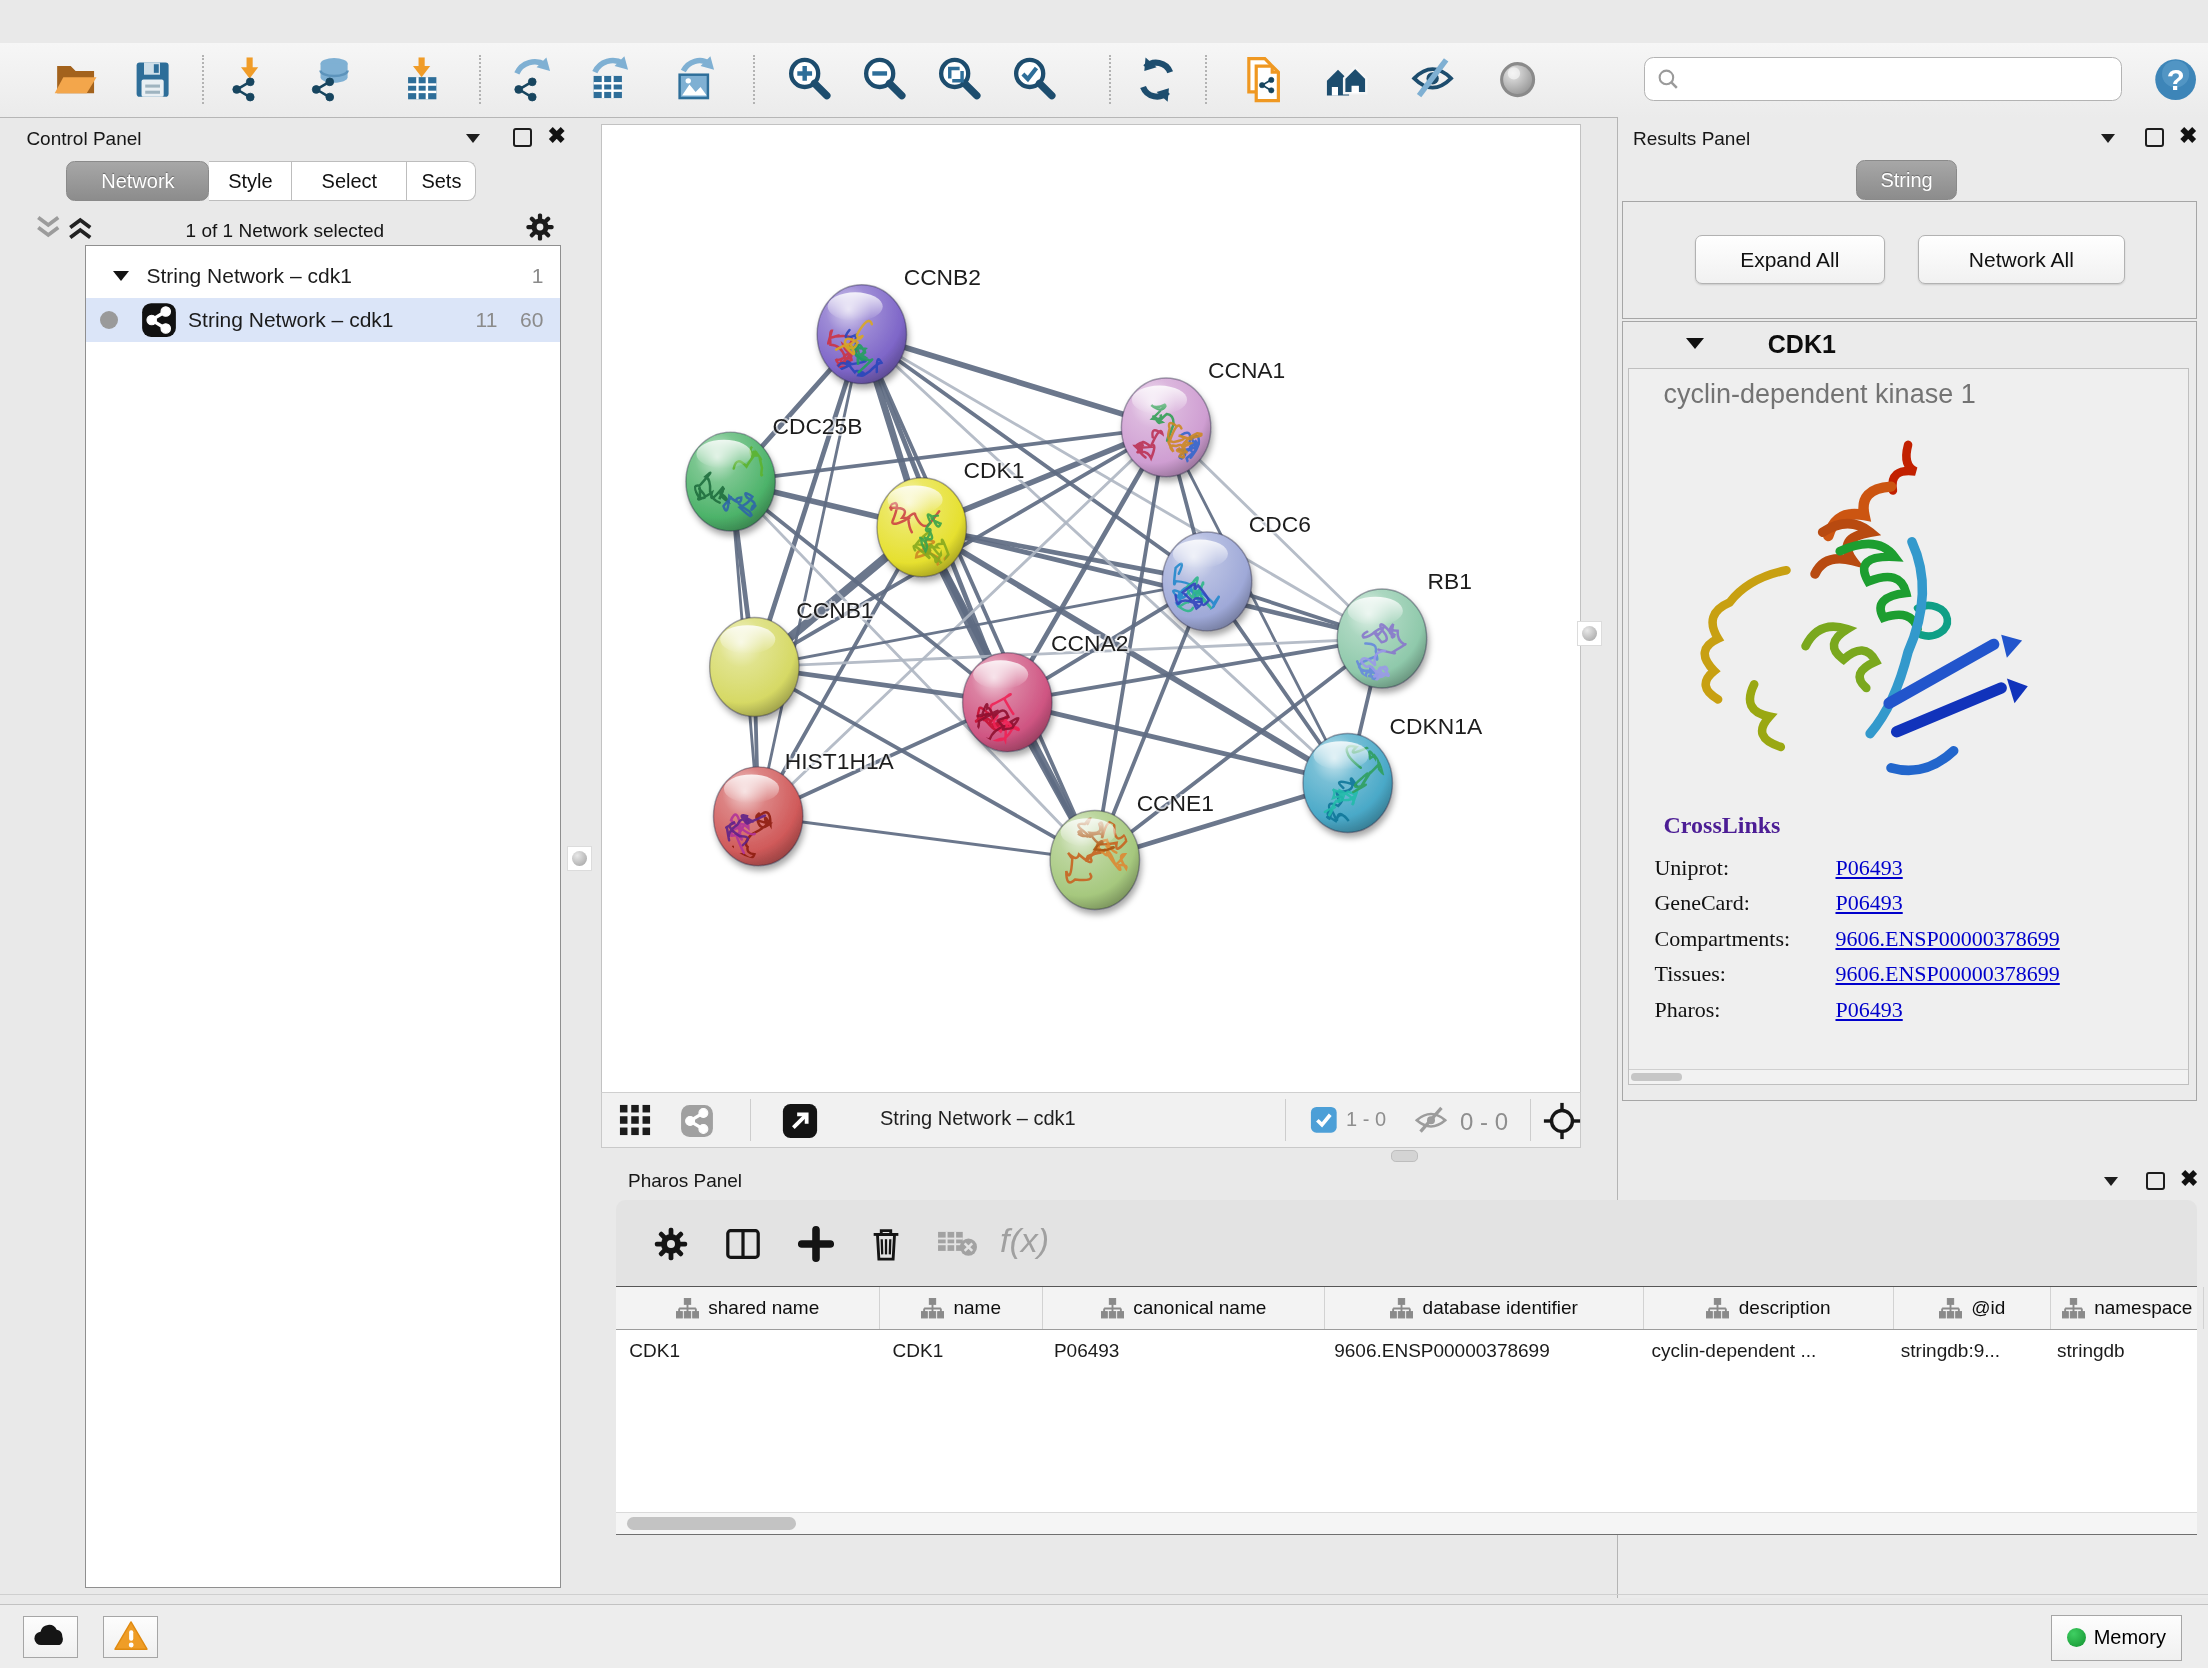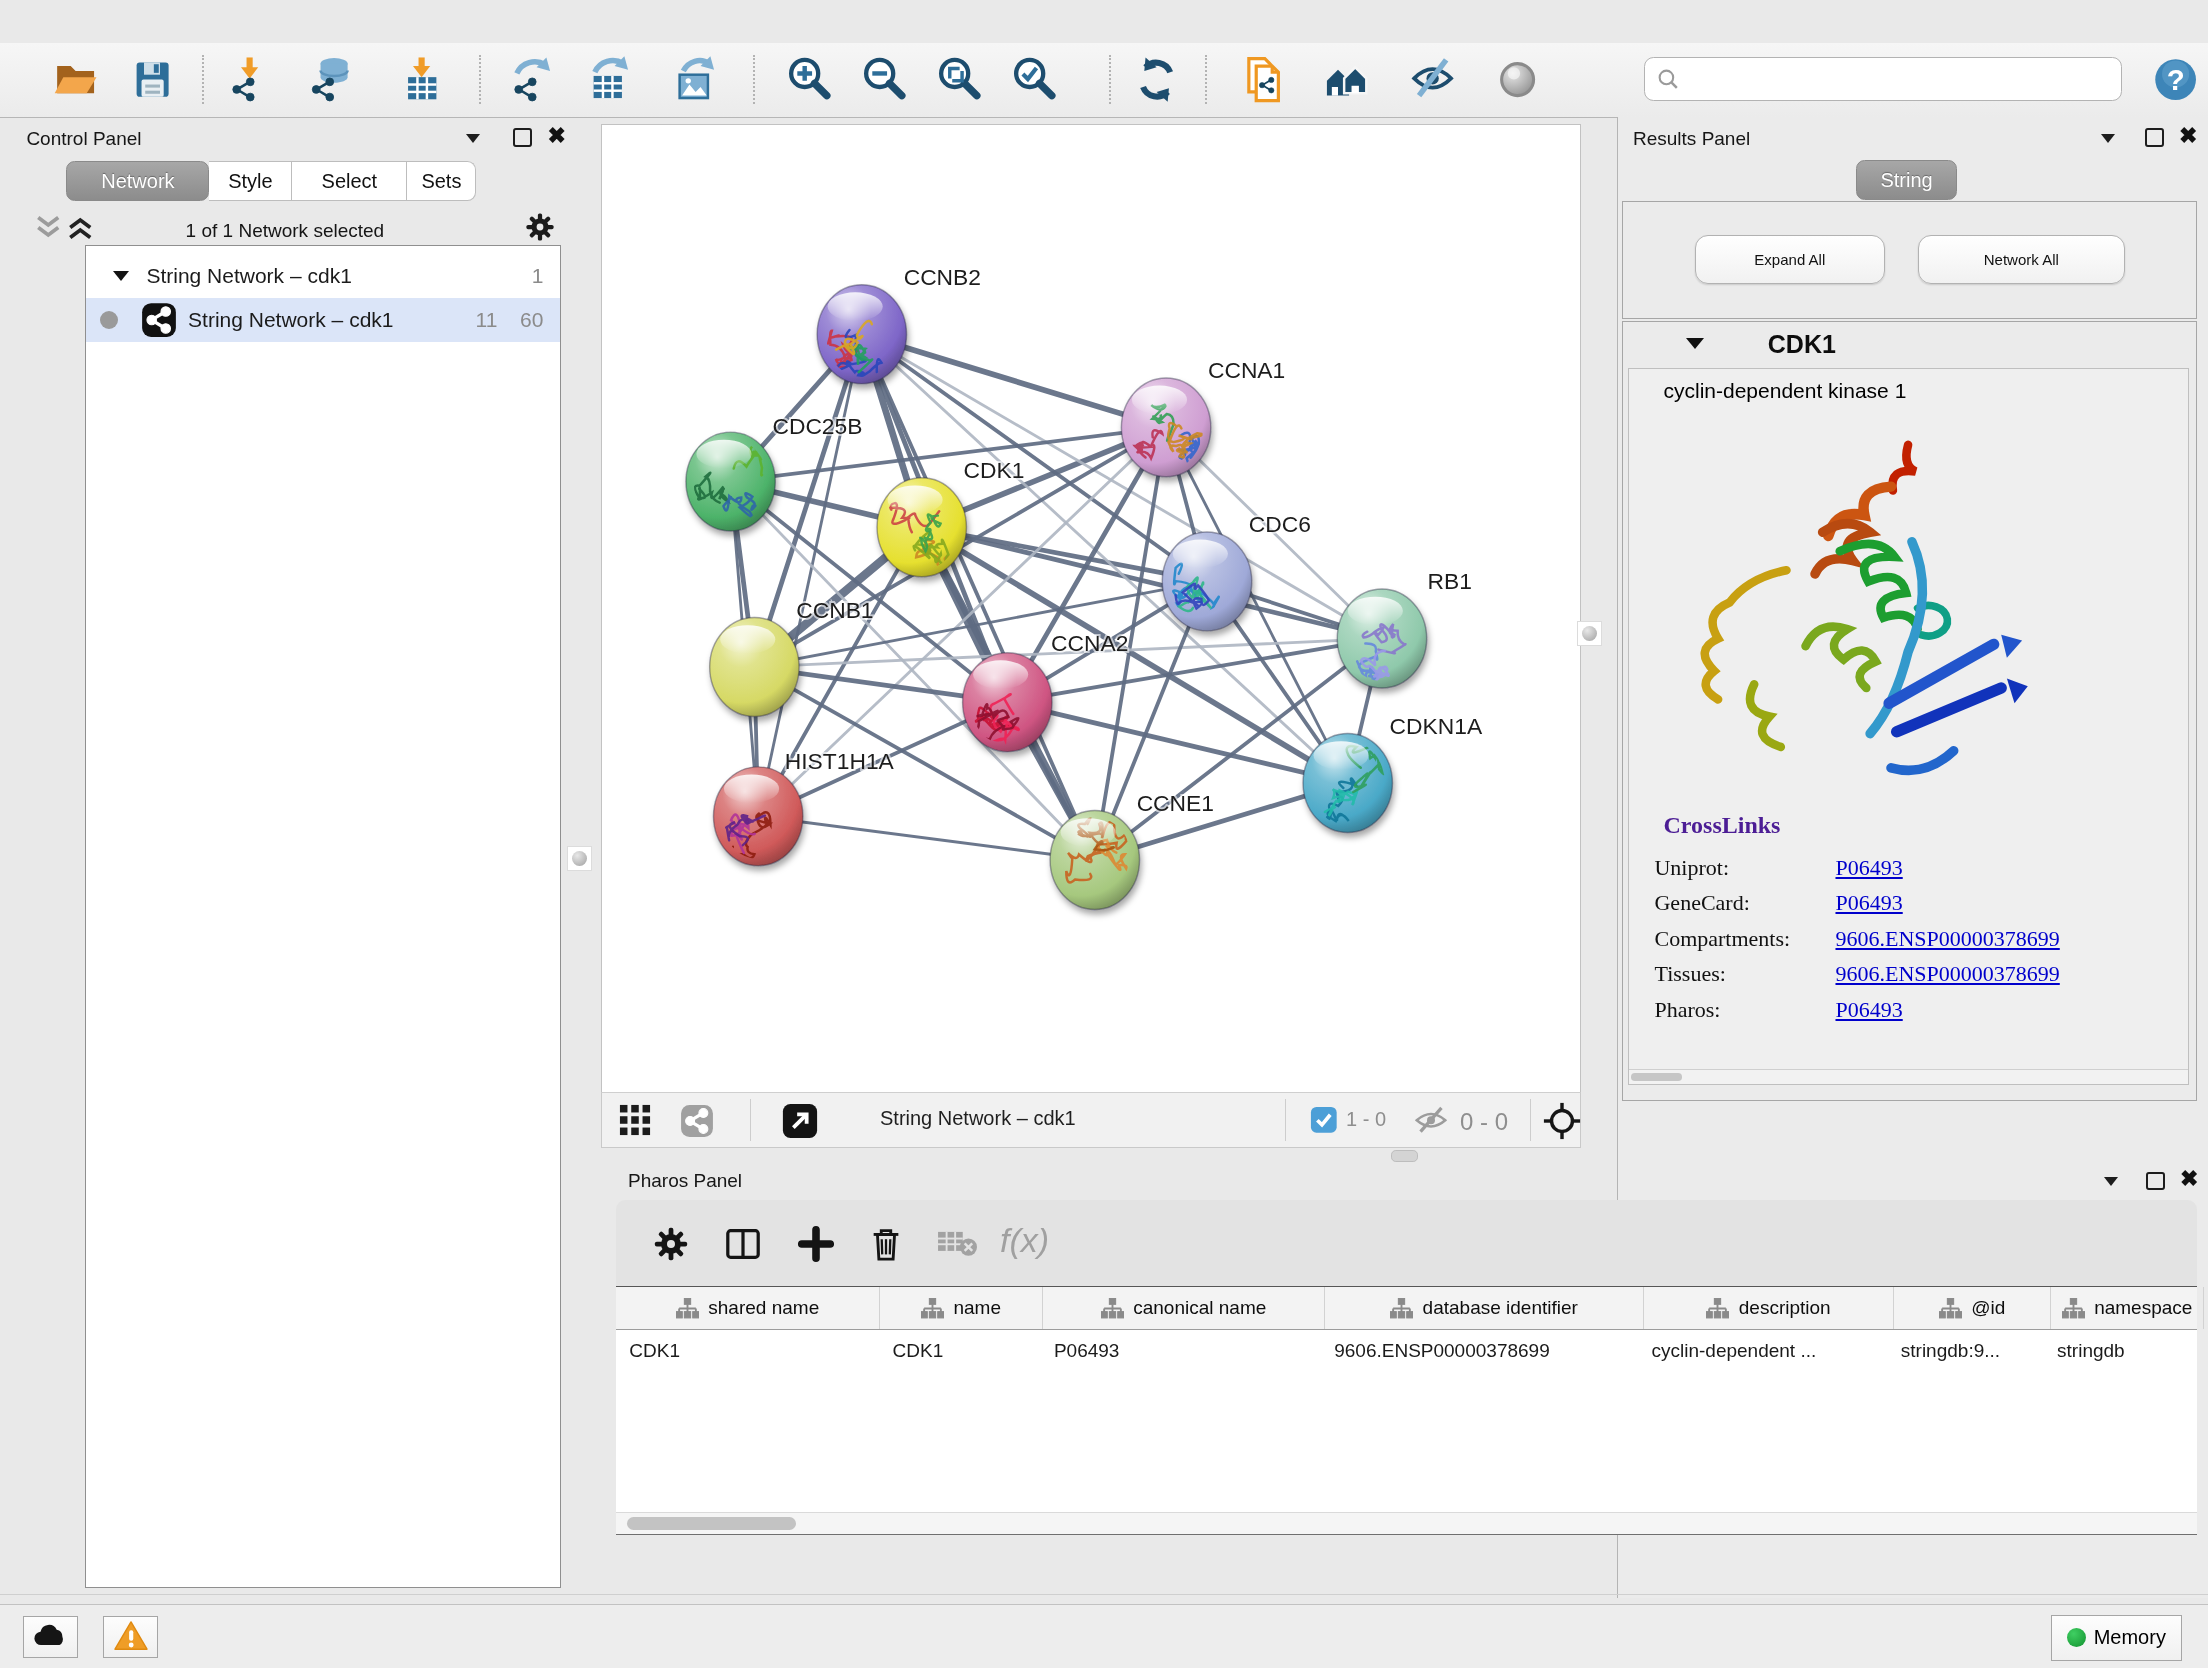--- a/index.html
+++ b/index.html
@@ -44,22 +44,22 @@
   #canvas-bar{left:601px;top:1092px;width:978px;height:54px;background:#f1f1f1;
               border:1px solid #c9c9c9;border-top:1px solid #cfcfcf;}
   .cb-sep{top:5.7px;height:42px;width:0;border-left:1px solid #cdcdcd;position:absolute;}
   
   .split-handle{width:23px;height:23px;background:#fff;border:1px solid #dcdcdc;display:flex;
                 align-items:center;justify-content:center;}
   .split-dot{width:15px;height:15px;border-radius:50%;background:radial-gradient(circle at 35% 30%,#e8e8e8,#9f9f9f);}
   
   #results{left:1617px;top:117px;width:592px;height:1481px;background:#ebebeb;border-left:1.9px solid #b4b4b4;}
   .rbox{border:1.4px solid #a6a6a6;background:#ebebeb;}
-  .btn{background:linear-gradient(#ffffff,#f1f1f1);border:1.4px solid #b2b2b2;border-radius:13px;
-       font-size:15px;color:#111;box-shadow:0 1px 1.9px rgba(0,0,0,.15);cursor:pointer;
+  .btn{background:linear-gradient(#ffffff,#f1f1f1);border:1.4px solid #b2b2b2;border-radius:7px;
+       font-size:21px;color:#111;box-shadow:0 1px 1.9px rgba(0,0,0,.15);cursor:pointer;
        font-family:"Liberation Sans",sans-serif;}
   .xl{font-family:"Liberation Serif",serif;}
   .xl-row{display:flex;margin:9.5px 0 9.5px 25px;font-size:22px;}
   .xl-row .xl-label{width:181px;color:#111;}
   .xl-row a{color:#0000cc;text-decoration:underline;cursor:pointer;}
   
   #tablepanel-toolbar{left:616px;top:1200px;width:1581px;height:88px;background:#e3e3e3;border-radius:9.5px 9.5px 0 0;}
   #node-table{left:616px;top:1286px;width:1581px;height:247px;background:#fff;border-top:1.9px solid #565656;
               border-bottom:1.9px solid #6f6f6f;}
   .th-row{display:flex;height:42px;background:#f3f3f3;border-bottom:1.4px solid #9c9c9c;}
@@ -677,21 +677,21 @@
       <button class="btn abs" style="left:72px;top:33px;width:190px;height:49px">Expand All</button>
       <button class="btn abs" style="left:295px;top:33px;width:207px;height:49px">Network All</button>
     </div>
 
     <div class="rbox abs" style="left:3.8px;top:204px;width:573px;height:778px">
       <div style="height:44px;position:relative">
         <div class="abs" style="left:63px;top:16px;width:0;height:0;border-left:9.5px solid transparent;border-right:9.5px solid transparent;border-top:11.4px solid #111"></div>
         <span class="abs" style="left:145px;top:7.6px;font-size:25px;font-weight:bold;color:#0d0d0d">CDK1</span>
       </div>
       <div class="abs" style="left:5.7px;top:46px;width:559px;height:715px;border:1px solid #bfbfbf;background:#efefef">
-        <span class="abs" style="left:34px;top:9.5px;font-size:21px;color:#000000">cyclin-dependent kinase 1</span>
+        <span class="abs" style="left:34px;top:9.5px;font-size:27px;color:#737373">cyclin-dependent kinase 1</span>
 
         <svg class="abs" style="left:34px;top:49px" width="399" height="390" viewBox="0 0 420 410">
           <g fill="none" stroke-linecap="round">
             <path d="M258 28q-6 22 8 28q-28-4-24 20" stroke="#c22000" stroke-width="9"></path>
             <path d="M240 72q-34 2-28 30q-30-6-38 22" stroke="#cc5511" stroke-width="11"></path>
             <path d="M168 120q28-18 50 0q-36 6-18 30q-30-8-40 14" stroke="#b84a10" stroke-width="10"></path>
             <path d="M130 160q-40 8-60 34q-28 12-12 38q-26 12-4 34q-20 16 4 30" stroke="#c8a012" stroke-width="9"></path>
             <path d="M96 280q-14 28 16 34q-20 22 12 32" stroke="#9aa812" stroke-width="9"></path>
             <path d="M150 240q14-28 44-18q-26 16-4 32q22-20 34 2q-28 12-10 28" stroke="#7aa81e" stroke-width="9"></path>
             <path d="M186 140q40-18 58 6q-44-2-28 26q34-14 40 12q-36 4-24 26q30-10 36 12" stroke="#1d9e30" stroke-width="9"></path>

